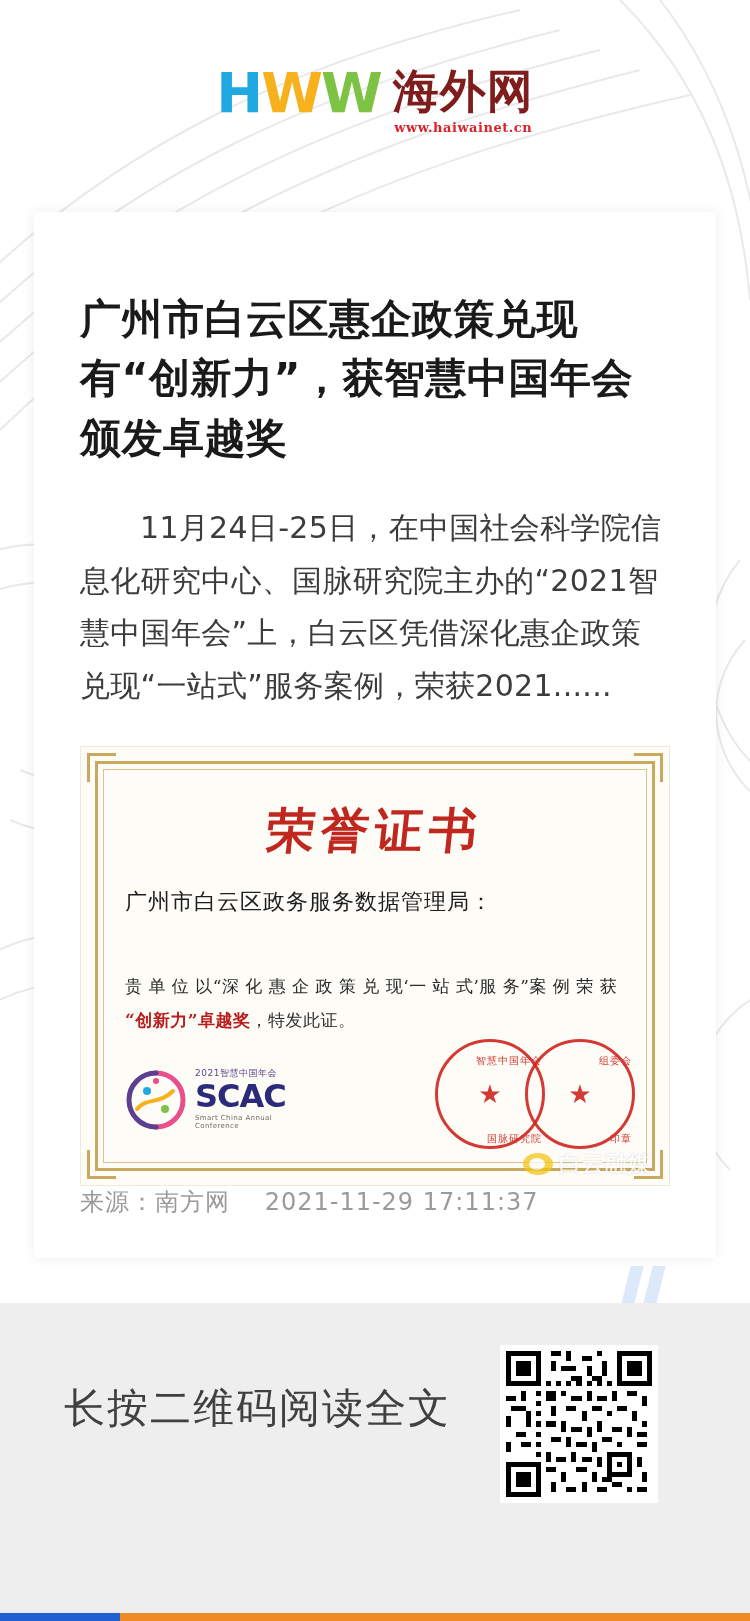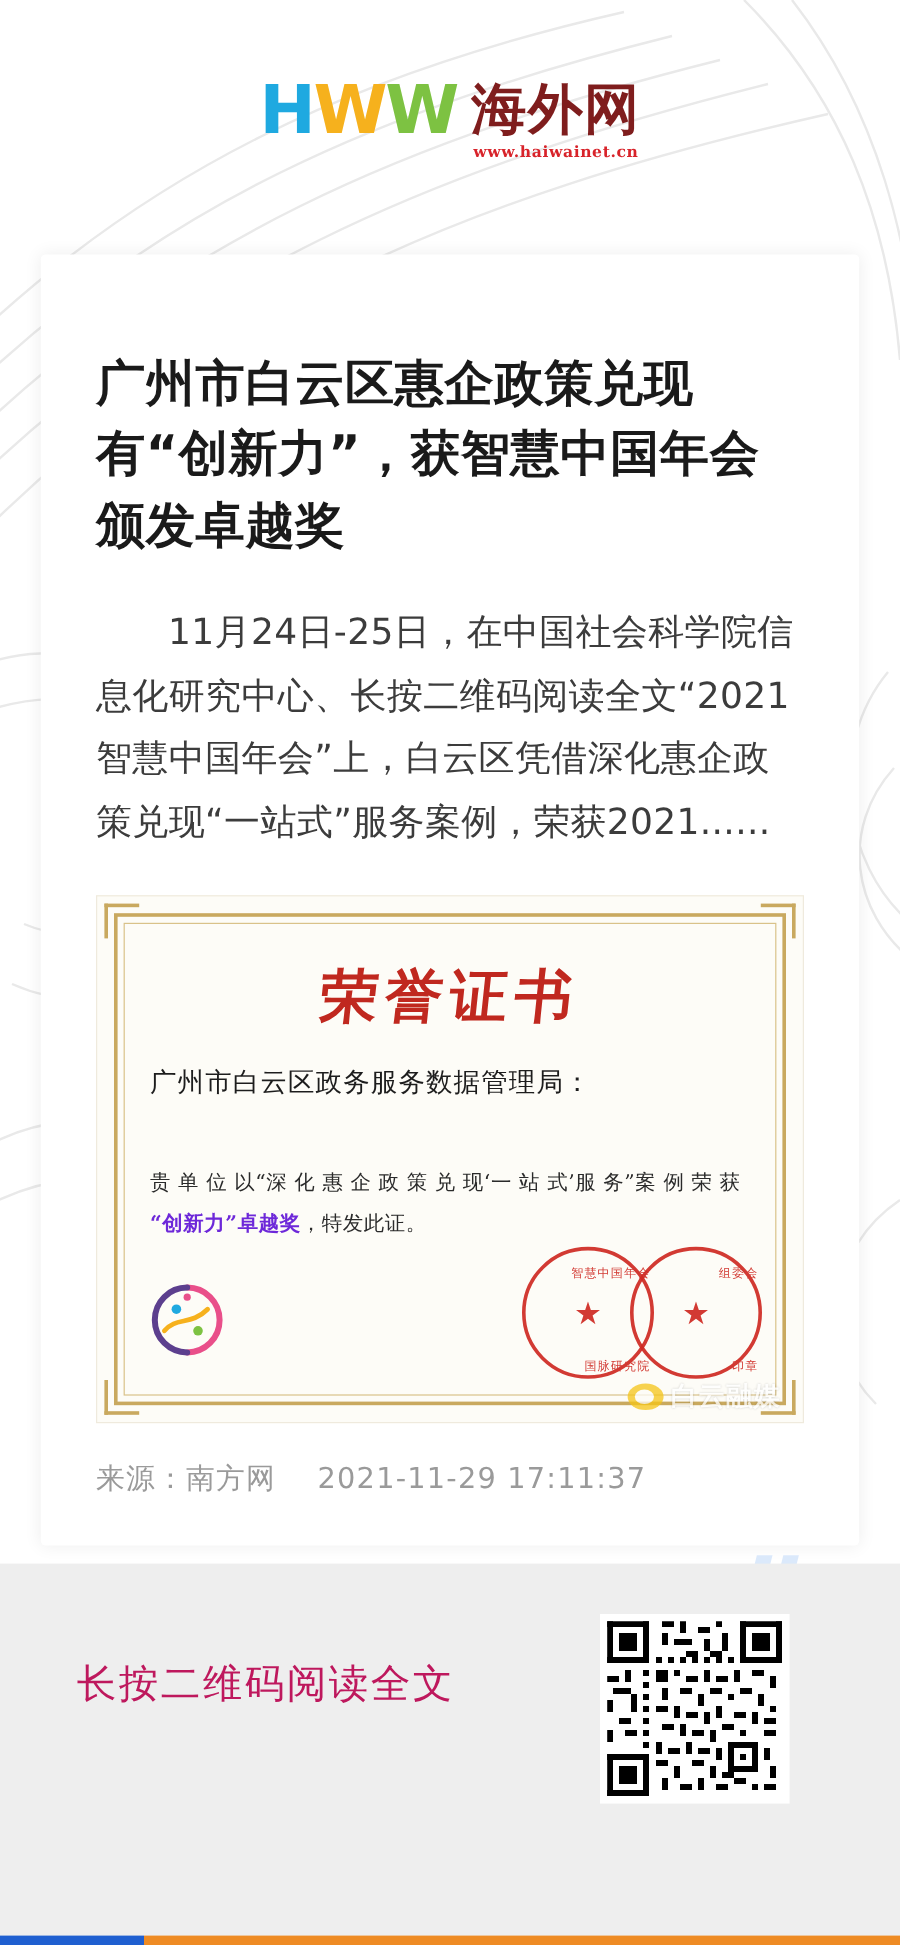--- a/index.html
+++ b/index.html
@@ -180,21 +180,21 @@
     left: 44px;
     right: 40px;
     font-family: "DejaVu Serif", serif;
     font-size: 17px;
     line-height: 1.95;
     color: #2a2a2a;
     letter-spacing: 0.5px;
   }
   .cert-body .indent { display: inline-block; width: 36px; }
   .cert-highlight {
-    color: #6d28d9;
+    color: #b91c1c;
     font-weight: bold;
   }
 
   
   .scac {
     position: absolute;
     left: 44px;
     bottom: 44px;
     width: 190px;
     height: 78px;
@@ -294,21 +294,20 @@
     font-family: "DejaVu Sans", sans-serif;
     font-size: 22px;
     font-weight: bold;
     color: #ffffff;
     text-shadow: 0 0 2px rgba(0,0,0,0.25);
     letter-spacing: 1px;
   }
 
   
   .source-line {
-    margin-top: 30px;
     font-family: "DejaVu Sans", sans-serif;
     font-size: 24px;
     color: #9a9a9a;
     letter-spacing: 1px;
   }
   .source-line .src-date { margin-left: 26px; }
 
   
   .quote-deco {
     position: absolute;
@@ -335,22 +334,22 @@
     background: #eeeeee;
     box-sizing: border-box;
   }
   .footer-inner {
     position: absolute;
     left: 64px;
     top: 78px;
   }
   .footer-title {
     font-family: "DejaVu Sans", sans-serif;
-    font-size: 33px;
-    color: #be185d;
+    font-size: 41px;
+    color: #404040;
     letter-spacing: 2px;
   }
   .footer-sub {
     margin-top: 18px;
     font-family: "DejaVu Sans", sans-serif;
     font-size: 25px;
     color: #a7a7a7;
     letter-spacing: 1px;
   }
   .qr {
@@ -414,21 +413,21 @@
         <div class="logo-cn-main">海外网</div>
         <div class="logo-cn-url">www.haiwainet.cn</div>
       </div>
     </div>
   </div>
 
   <div class="card">
 
     <h1 class="article-title">广州市白云区惠企政策兑现有“创新力”，获智慧中国年会颁发卓越奖</h1>
 
-    <p class="article-summary">11月24日-25日，在中国社会科学院信息化研究中心、长按二维码阅读全文“2021智慧中国年会”上，白云区凭借深化惠企政策兑现“一站式”服务案例，荣获2021......</p>
+    <p class="article-summary">11月24日-25日，在中国社会科学院信息化研究中心、国脉研究院主办的“2021智慧中国年会”上，白云区凭借深化惠企政策兑现“一站式”服务案例，荣获2021......</p>
 
     <div class="cert">
       <div class="cert-inner-border"></div>
       <div class="cert-corner tl"></div>
       <div class="cert-corner tr"></div>
       <div class="cert-corner bl"></div>
       <div class="cert-corner br"></div>
 
       <div class="cert-title">荣誉证书</div>
 
@@ -443,20 +442,25 @@
       <div class="scac">
         <div class="scac-mark">
           <svg width="62" height="62" viewBox="0 0 62 62">
             <path d="M31 4 C 46 4, 58 16, 58 31 C 58 46, 46 58, 31 58" fill="none" stroke="#e94f8a" stroke-width="5" stroke-linecap="round"></path>
             <path d="M31 58 C 16 58, 4 46, 4 31 C 4 16, 16 4, 31 4" fill="none" stroke="#5c3f8e" stroke-width="5" stroke-linecap="round"></path>
             <path d="M12 40 C 22 28, 34 36, 48 22" fill="none" stroke="#f6b11d" stroke-width="4" stroke-linecap="round"></path>
             <circle cx="22" cy="22" r="4" fill="#1fa9e0"></circle>
             <circle cx="40" cy="40" r="4" fill="#7dc242"></circle>
             <circle cx="31" cy="12" r="3" fill="#e94f8a"></circle>
           </svg>
+        </div>
+        <div class="scac-text">
+          <div class="scac-top">2021智慧中国年会</div>
+          <div class="scac-main">SCAC</div>
+          <div class="scac-sub">Smart China  Annual Conference</div>
         </div>
       </div>
 
       <div class="seal left">
         <div class="seal-top">智慧中国年会</div>
         <div class="seal-star">★</div>
         <div class="seal-bottom">国脉研究院</div>
       </div>
       <div class="seal right">
         <div class="seal-top">组委会</div>

